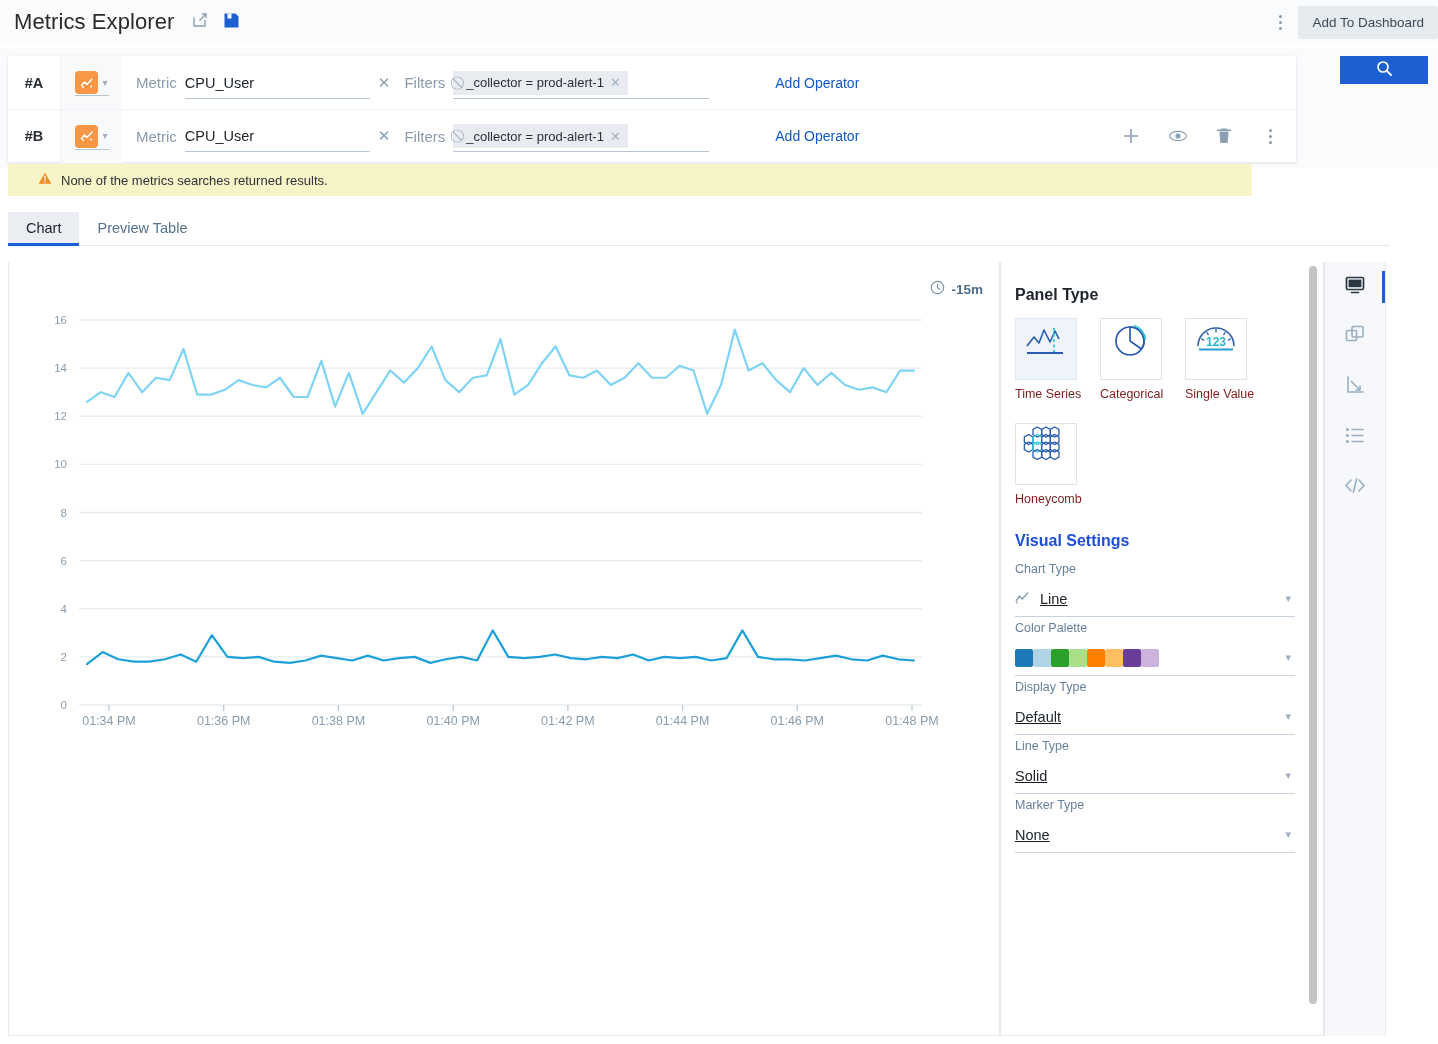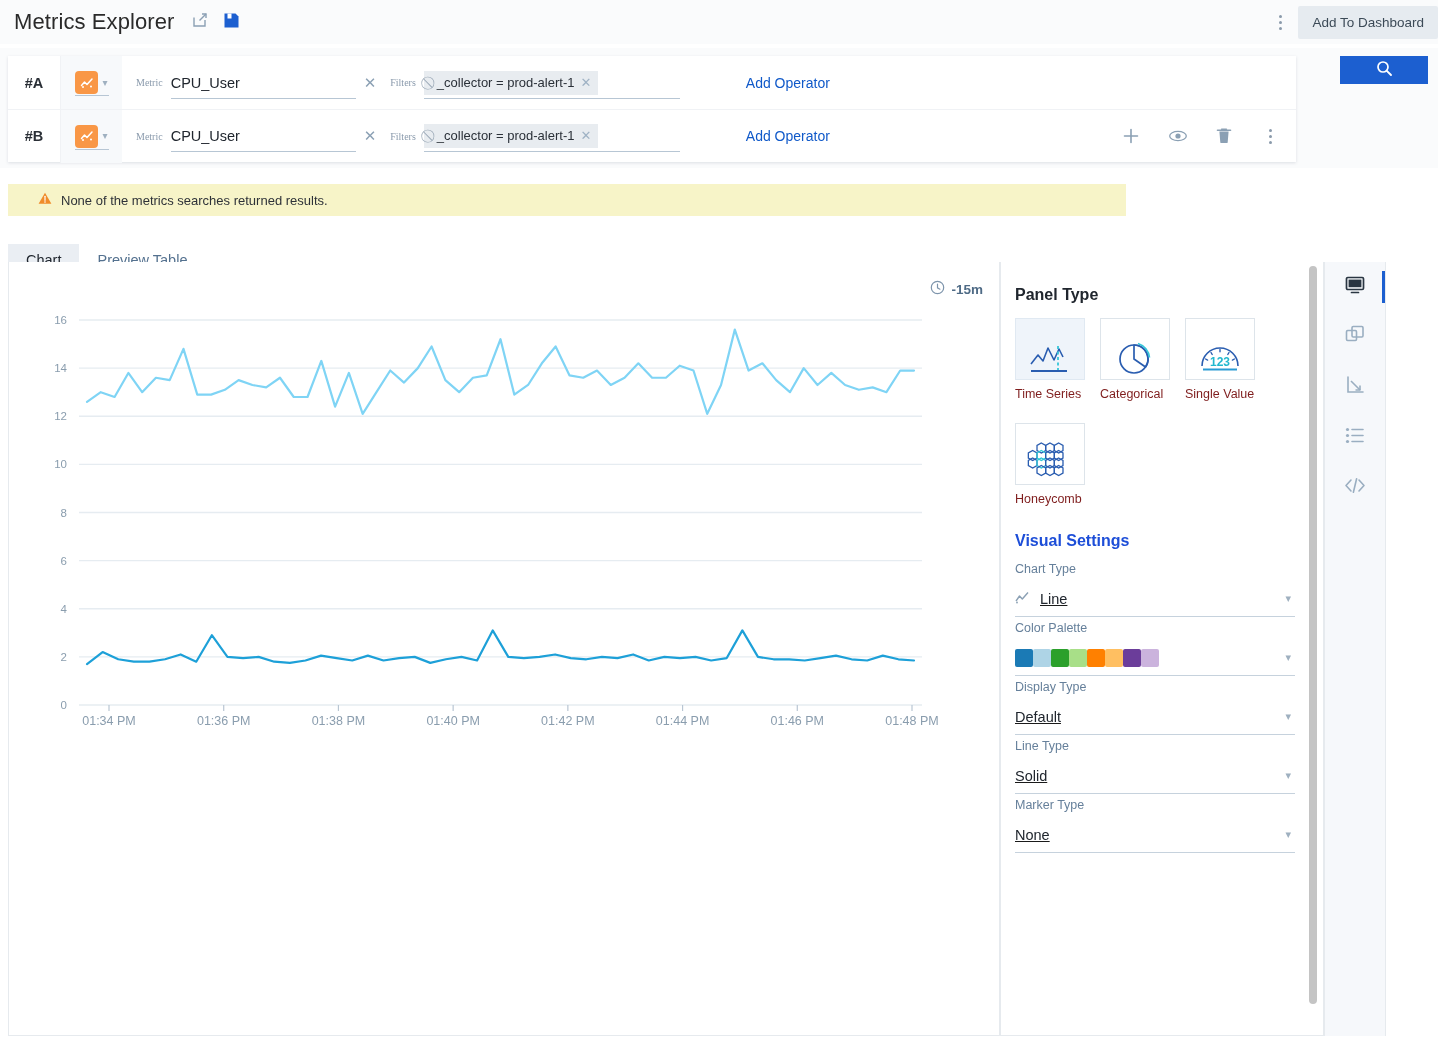--- a/index.html
+++ b/index.html
@@ -59,68 +59,68 @@
     border-left: 1px solid #f0f2f5; position: relative;
   }
   .qtype .sq {
     width: 23px; height: 23px; border-radius: 4px; background: #f99746;
     display: flex; align-items: center; justify-content: center;
   }
   .qtype .und {
     position: absolute; left: 14px; bottom: 13px; width: 34px; height: 1px; background: #b7c6d4;
   }
   .chev { color: #9fb0c0; font-size: 10px; line-height: 1; }
-  .field-label { font-size: 10px; color: #8a9aac; margin-left: 14px; font-family: Liberation Serif, serif; }
+  .field-label { font-size: 15px; color: #8a9aac; margin-left: 14px; }
   .metric-field {
     margin-left: 8px; width: 185px; position: relative; height: 34px;
     display: flex; align-items: center;
   }
   .metric-field .val { font-size: 14.5px; color: #20262e; }
   .metric-field .uline {
     position: absolute; left: 0; bottom: 1px; width: 185px; height: 1px; background: #b7c6d4;
   }
   .xclose {
     color: #8ba0b4; font-size: 15px; cursor: pointer; margin-left: 8px; font-weight: 300;
   }
   .filters-field {
     margin-left: 8px; width: 256px; position: relative; height: 34px;
     display: flex; align-items: center;
   }
   .filters-field .uline {
     position: absolute; left: 0; bottom: 1px; width: 256px; height: 1px; background: #b7c6d4;
   }
   .chip {
-    background: #e8ecf0; padding: 4px 7px; display: flex; gap: 6px;
+    background: #e8ecf0; padding: 4px 7px; display: flex; align-items: center; gap: 6px;
     font-size: 13px; color: #2a3038;
   }
   .chip .ban { color: #9aa8b6; font-size: 13px; }
   .chip .cx { color: #9fb2c4; font-size: 13px; cursor: pointer; }
   .add-op {
     margin-left: 66px; color: #1059c9; font-size: 14px; cursor: pointer; white-space: nowrap;
   }
   .row-actions {
     position: absolute; right: 16px; display: flex; align-items: center; gap: 28px;
   }
   .act { cursor: pointer; color: #8ba0b4; display: flex; align-items: center; }
   .search-btn {
     position: absolute; right: 10px; top: 8px; width: 88px; height: 28px;
     background: #1c5fd0; border: none; cursor: pointer;
     display: flex; align-items: center; justify-content: center;
   }
 
   
   .warn {
-    position: absolute; top: 184px; left: 8px; width: 1118px; height: 32px;
+    position: absolute; top: 164px; left: 8px; width: 1244px; height: 32px;
     background: #f7f4c8; display: flex; align-items: center; padding-left: 30px; gap: 9px;
   }
   .warn span { font-size: 13px; color: #2e3238; }
 
   
   .tabs {
-    position: absolute; top: 240px; left: 8px; width: 1382px; height: 38px;
+    position: absolute; top: 208px; left: 8px; width: 1382px; height: 38px;
     display: flex; align-items: flex-end; border-bottom: 1px solid #e3e8ee;
   }
   .tab {
     padding: 8px 18px 9px; font-size: 14.5px; cursor: pointer; position: relative;
   }
   .tab.active { background: #eaeef3; color: #20262e; }
   .tab.active::after {
     content: ""; position: absolute; left: 0; right: 0; bottom: -1px; height: 3px; background: #1c5fd0;
   }
   .tab-idle { color: #54718f; }
@@ -141,22 +141,22 @@
     background: #ffffff; border: 1px solid #e6eaee; border-top: none;
     overflow: hidden;
   }
   .rp-inner { padding: 16px 24px 0 14px; }
   .rp-h {
     font-size: 16px; font-weight: bold; color: #20262e; margin: 8px 0 14px 0;
   }
   .panel-grid { display: flex; flex-wrap: wrap; gap: 22px 23px; }
   .ptype { width: 62px; cursor: pointer; }
   .ptype .box {
-    width: 70px; height: 62px; border: 1px solid #dde4ea; background: #fff;
-    display: flex; align-items: flex-end; justify-content: center;
+    width: 62px; height: 62px; border: 1px solid #dde4ea; background: #fff;
+    display: flex; align-items: flex-start; justify-content: center;
   }
   .ptype.sel .box { background: #eff4fa; border-color: #e0e9f2; }
   .ptype .cap {
     font-size: 12.5px; color: #7f1d1d; margin-top: 7px; white-space: nowrap;
   }
   .vs-h { font-size: 16px; font-weight: bold; color: #1d4ed8; margin: 26px 0 12px 0; }
   .fgroup { margin-bottom: 4px; position: relative; }
   .flab { font-size: 12.5px; color: #66809b; margin-bottom: 7px; }
   .fctl {
     height: 34px; display: flex; align-items: center; position: relative;

